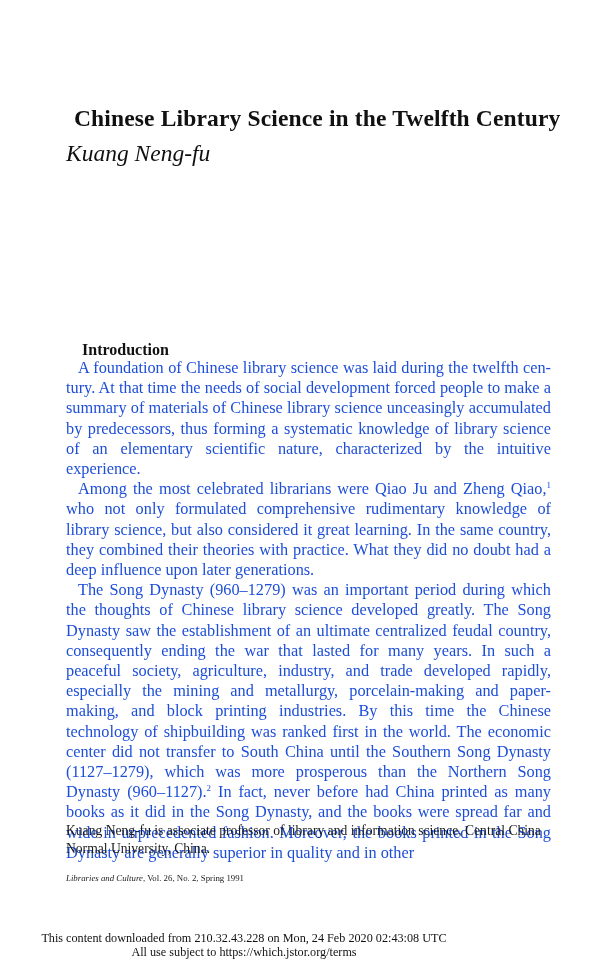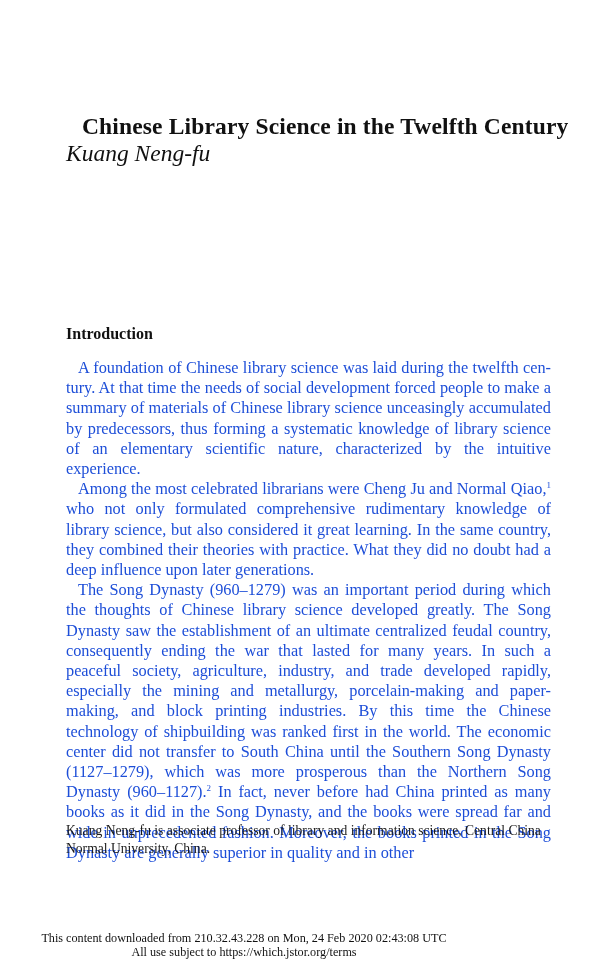--- a/index.html
+++ b/index.html
@@ -19,42 +19,42 @@
       position: absolute;
       left: 66px;
       top: 0;
       width: 485px;
     }
     .title {
       position: absolute;
       top: 97px;
       left: 0;
       width: 520px;
-      margin: 16px;
+      margin: 8px;
       font-size: 23.5px;
       font-weight: bold;
       letter-spacing: 0.15px;
       white-space: nowrap;
       color: #111;
     }
     .author {
       position: absolute;
       top: 140px;
       left: 0;
       margin: 0;
       font-size: 23.5px;
       font-style: italic;
       font-weight: normal;
       color: #111;
     }
     .section-heading {
       position: absolute;
       top: 325px;
       left: 0;
-      margin: 0;
+      margin: 16px;
       font-size: 16px;
       font-weight: bold;
       color: #111;
     }
     .body-text {
       position: absolute;
       top: 358px;
       left: 0;
       width: 485px;
       font-size: 16.3px;
@@ -112,31 +112,34 @@
   <h1 class="title">Chinese Library Science in the Twelfth Century</h1>
   <h2 class="author">Kuang Neng-fu</h2>
 
   <h3 class="section-heading">Introduction</h3>
 
   <div class="body-text">
     <p>
       <span>A foundation of Chinese library science was laid during the twelfth cen­tury. At that time the needs of social development forced people to make a summary of materials of Chinese library science unceasingly accumulated by predecessors, thus forming a systematic knowledge of library science of an elementary scientific nature, characterized by the intuitive experience.</span>
     </p>
     <p>
-      <span>Among the most celebrated librarians were Cheng Ju and Normal Qiao,</span><sup>1</sup><span> who not only formulated comprehensive rudimentary knowledge of library science, but also considered it great learning. In the same country, they combined their theories with practice. What they did no doubt had a deep influence upon later generations.</span>
+      <span>Among the most celebrated librarians were Qiao Ju and Zheng Qiao,</span><sup>1</sup><span> who not only formulated comprehensive rudimentary knowledge of library science, but also considered it great learning. In the same country, they combined their theories with practice. What they did no doubt had a deep influence upon later generations.</span>
     </p>
     <p>
       <span>The Song Dynasty (960–1279) was an important period during which the thoughts of Chinese library science developed greatly. The Song Dynasty saw the establishment of an ultimate centralized feudal country, conse­quently ending the war that lasted for many years. In such a peaceful society, agriculture, industry, and trade developed rapidly, especially the mining and metallurgy, porcelain-making and paper-making, and block printing industries. By this time the Chinese technology of shipbuilding was ranked first in the world. The economic center did not transfer to South China un­til the Southern Song Dynasty (1127–1279), which was more prosperous than the Northern Song Dynasty (960–1127).</span><sup>2</sup><span> In fact, never before had China printed as many books as it did in the Song Dynasty, and the books were spread far and wide in unprecedented fashion. Moreover, the books printed in the Song Dynasty are generally superior in quality and in other</span>
     </p>
   </div>
 
   <div class="author-note">
     <span class="note-name">Kuang Neng-fu</span><span class="note-desc"> is associate professor of library and information science, Central China Normal University, China.</span>
   </div>
 
   <div class="citation">
+    <div>
+      <span class="journal-name">Libraries and Culture</span><span>, Vol. 26, No. 2, Spring 1991</span>
+    </div>
   </div>
 </div>
 
 <div class="download-footer">
   <div>This content downloaded from 210.32.43.228 on Mon, 24 Feb 2020 02:43:08 UTC</div>
   <div>All use subject to https://which.jstor.org/terms</div>
 </div>
 
 </body></html>

